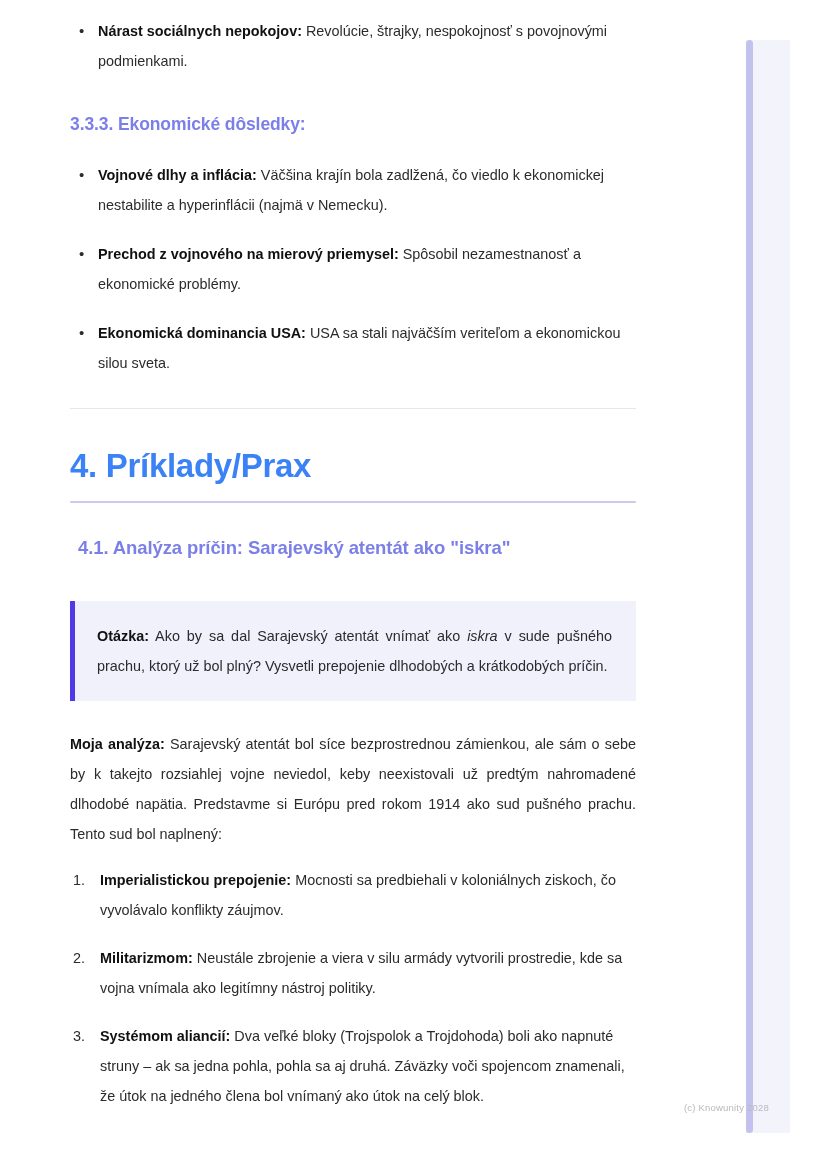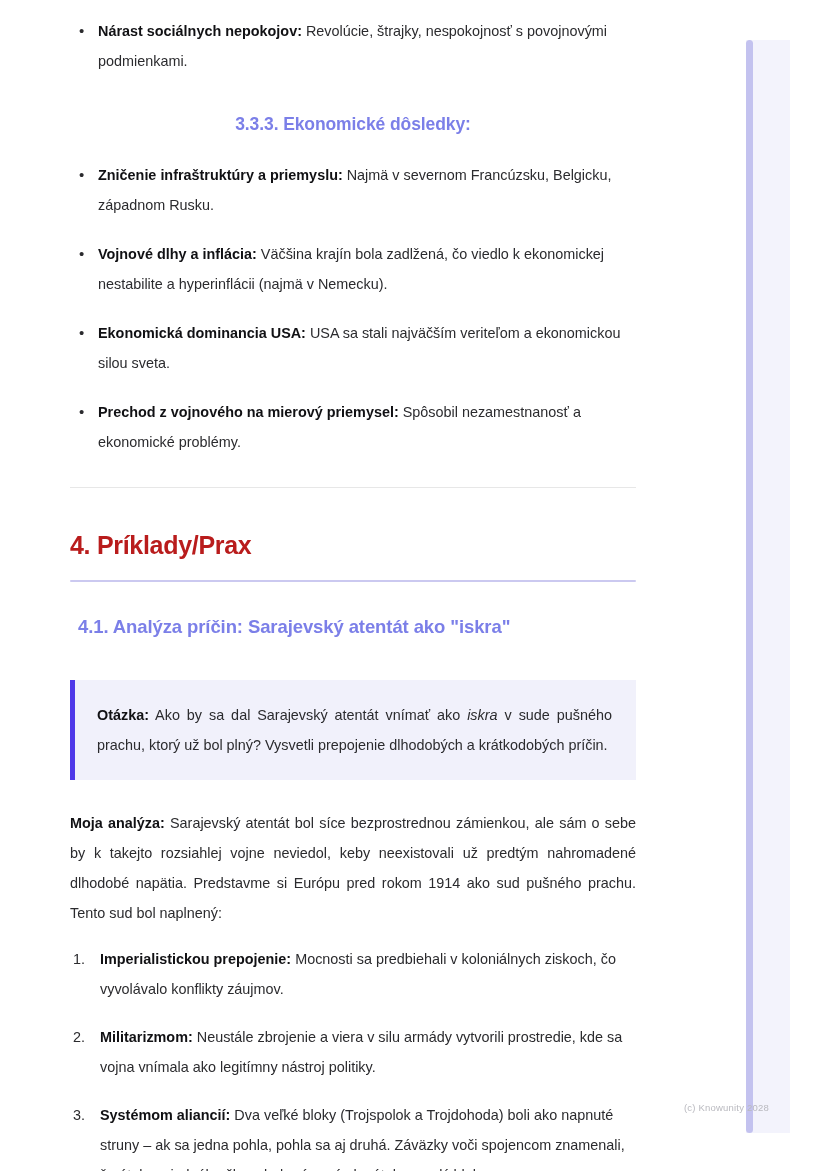--- a/index.html
+++ b/index.html
@@ -106,26 +106,25 @@
   }
 
   
   .h3 {
     font-size: 17.5px;
     font-weight: 700;
     color: #7b7fe8;
     margin: 0;
     line-height: 28px;
     letter-spacing: -0.1px;
-    text-align: center;
   }
   .h1 {
-    font-size: 25px;
+    font-size: 33px;
     font-weight: 700;
-    color: #b91c1c;
+    color: #3b82f6;
     margin: 0;
     line-height: 34px;
     letter-spacing: -0.3px;
   }
   .h2 {
     font-size: 18.5px;
     font-weight: 700;
     color: #7b7fe8;
     margin: 8px;
     line-height: 30px;
@@ -199,30 +198,27 @@
   </div>
 
   <div class="gap-34"></div>
 
   <h3 class="h3">3.3.3. Ekonomické dôsledky:</h3>
 
   <div class="gap-22"></div>
 
   <ul class="bullets">
     <li>
-      <b>Zničenie infraštruktúry a priemyslu:</b><span> Najmä v severnom Francúzsku, Belgicku, západnom Rusku.</span>
-    </li>
-    <li>
       <b>Vojnové dlhy a inflácia:</b><span> Väčšina krajín bola zadlžená, čo viedlo k ekonomickej nestabilite a hyperinflácii (najmä v Nemecku).</span>
     </li>
     <li>
+      <b>Prechod z vojnového na mierový priemysel:</b><span> Spôsobil nezamestnanosť a ekonomické problémy.</span>
+    </li>
+    <li>
       <b>Ekonomická dominancia USA:</b><span> USA sa stali najväčším veriteľom a ekonomickou silou sveta.</span>
-    </li>
-    <li>
-      <b>Prechod z vojnového na mierový priemysel:</b><span> Spôsobil nezamestnanosť a ekonomické problémy.</span>
     </li>
   </ul>
 
   <div class="gap-30"></div>
 
   <div class="rule-gray"></div>
 
   <div class="gap-40"></div>
 
   <h1 class="h1">4. Príklady/Prax</h1>

